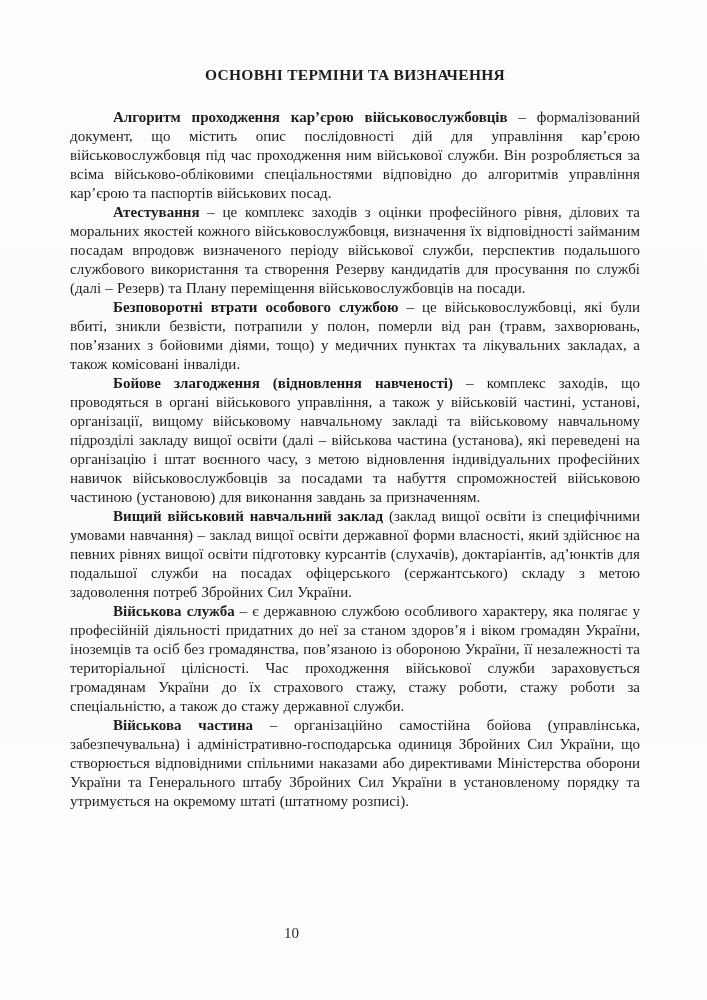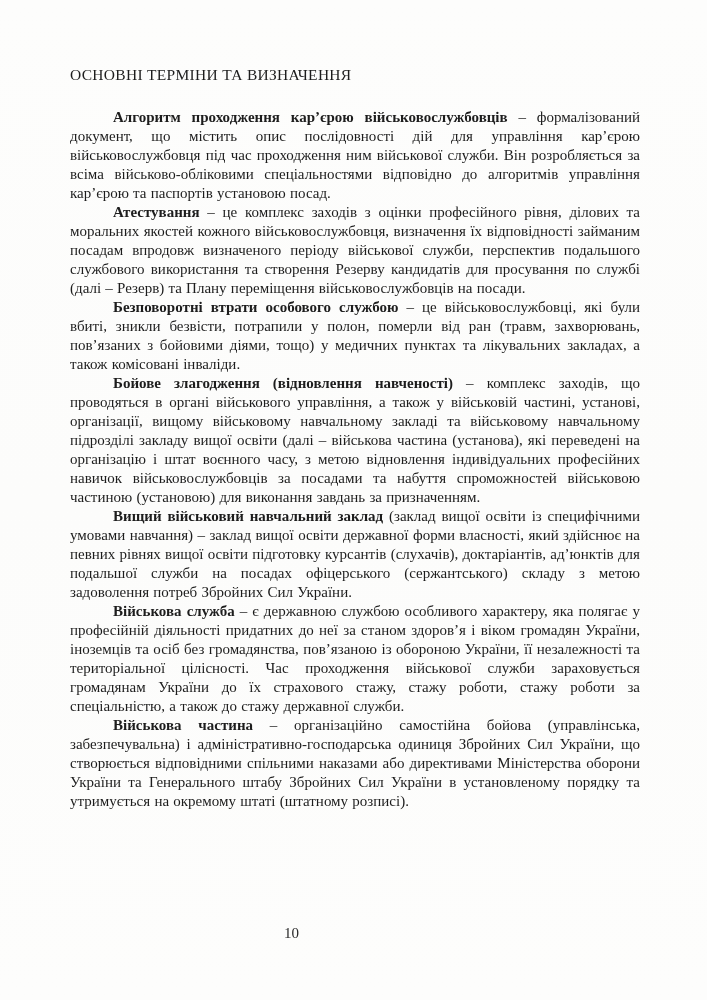--- a/index.html
+++ b/index.html
@@ -17,21 +17,22 @@
     overflow: hidden;
     box-sizing: border-box;
   }
   .content {
     position: absolute;
     left: 70px;
     top: 66px;
     width: 570px;
   }
   .doc-title {
-    font-weight: normal;
+    text-align: center;
+    font-weight: bold;
     font-size: 15.5px;
     letter-spacing: 0.3px;
     margin: 0 0 24px 0;
   }
   .para {
     margin: 0;
     font-size: 15px;
     line-height: 19px;
     text-align: justify;
     text-indent: 43px;
@@ -50,21 +51,21 @@
     color: #2a2a2a;
   }
 </style>
 </head>
 <body>
 
 <div class="page">
   <div class="content">
     <h1 class="doc-title">ОСНОВНІ ТЕРМІНИ ТА ВИЗНАЧЕННЯ</h1>
 
-    <p class="para"><span class="term">Алгоритм проходження кар’єрою військовослужбовців</span><span> – формалізований документ, що містить опис послідовності дій для управління кар’єрою військовослужбовця під час проходження ним військової служби. Він розробляється за всіма військово-обліковими спеціальностями відповідно до алгоритмів управління кар’єрою та паспортів установою посад.</span></p>
+    <p class="para"><span class="term">Алгоритм проходження кар’єрою військовослужбовців</span><span> – формалізований документ, що містить опис послідовності дій для управління кар’єрою військовослужбовця під час проходження ним військової служби. Він розробляється за всіма військово-обліковими спеціальностями відповідно до алгоритмів управління кар’єрою та паспортів військових посад.</span></p>
 
     <p class="para"><span class="term">Атестування</span><span> – це комплекс заходів з оцінки професійного рівня, ділових та моральних якостей кожного військовослужбовця, визначення їх відповідності займаним посадам впродовж визначеного періоду військової служби, перспектив подальшого службового використання та створення Резерву кандидатів для просування по службі (далі – Резерв) та Плану переміщення військовослужбовців на посади.</span></p>
 
     <p class="para"><span class="term">Безповоротні втрати особового службою</span><span> – це військовослужбовці, які були вбиті, зникли безвісти, потрапили у полон, померли від ран (травм, захворювань, пов’язаних з бойовими діями, тощо) у медичних пунктах та лікувальних закладах, а також комісовані інваліди.</span></p>
 
     <p class="para"><span class="term">Бойове злагодження (відновлення навченості)</span><span> – комплекс заходів, що проводяться в органі військового управління, а також у військовій частині, установі, організації, вищому військовому навчальному закладі та військовому навчальному підрозділі закладу вищої освіти (далі – військова частина (установа), які переведені на організацію і штат воєнного часу, з метою відновлення індивідуальних професійних навичок військовослужбовців за посадами та набуття спроможностей військовою частиною (установою) для виконання завдань за призначенням.</span></p>
 
 
     <p class="para"><span class="term">Вищий військовий навчальний заклад</span><span> (заклад вищої освіти із специфічними умовами навчання) – заклад вищої освіти державної форми власності, який здійснює на певних рівнях вищої освіти підготовку курсантів (слухачів), доктаріантів, ад’юнктів для подальшої служби на посадах офіцерського (сержантського) складу з метою задоволення потреб Збройних Сил України.</span></p>
 

